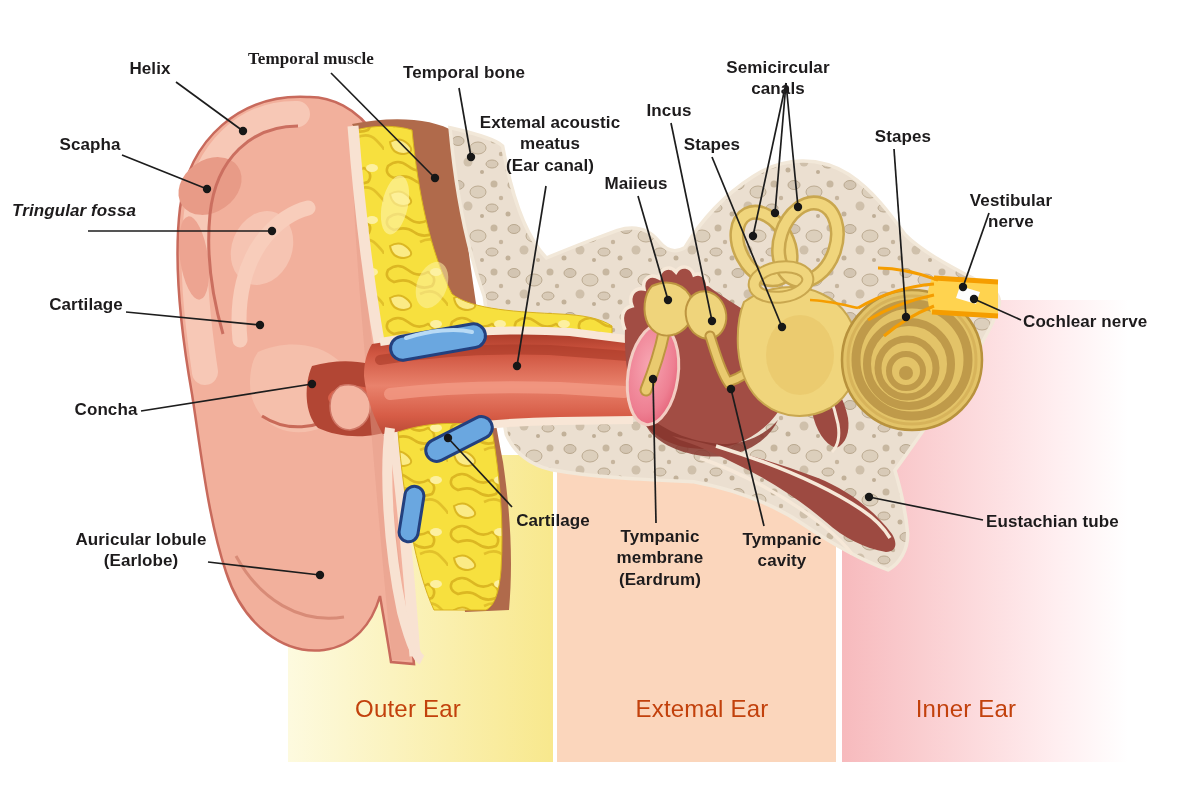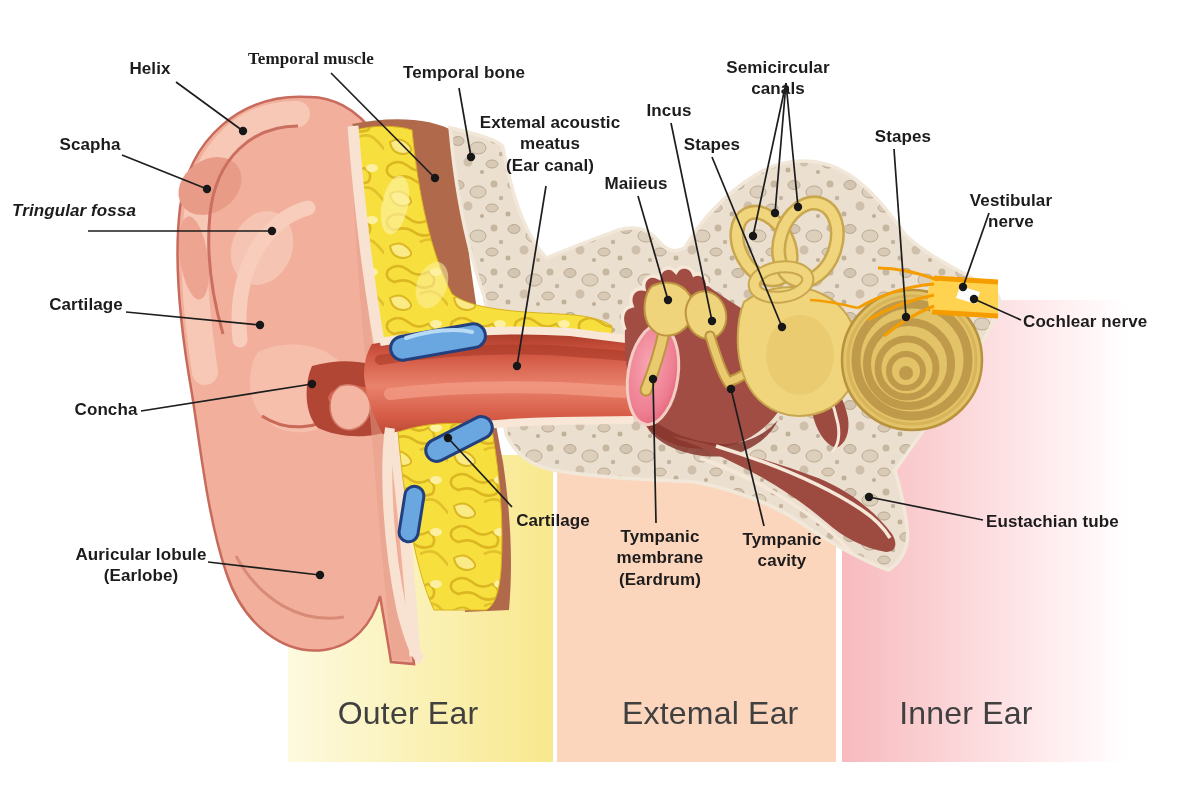--- a/index.html
+++ b/index.html
@@ -8,21 +8,21 @@
     font-family:"Liberation Sans", sans-serif;color:#1d1b1c;
   }
   .stage svg{position:absolute;left:0;top:0;}
   .lbl{
     position:absolute;font-size:17px;font-weight:600;line-height:1.26;
     color:#1d1b1c;white-space:pre-line;letter-spacing:.1px;
   }
   .lbl.center{text-align:center;}
   .lbl.left{text-align:left;}
   .section-lbl{
-    position:absolute;font-size:32px;font-weight:500;color:#404040;
+    position:absolute;font-size:24px;font-weight:500;color:#c2410c;
     text-align:center;white-space:nowrap;letter-spacing:.2px;
   }
 </style>
 </head>
 <body>
 
 <div class="stage">
 
 <svg width="1200" height="800" viewBox="0 0 1200 800">
   <defs>
@@ -258,21 +258,21 @@
     <circle cx="653" cy="379" r="4.2"></circle>
     <circle cx="731" cy="389" r="4.2"></circle>
   </g>
 </svg>
 
   <div class="lbl center" style="left:120px;top:58px;width:60px;">Helix</div>
   <div class="lbl center" style="left:56px;top:134px;width:68px;">Scapha</div>
   <div class="lbl left" style="left:12px;top:200px;width:130px;font-style:italic;">Tringular fossa</div>
   <div class="lbl center" style="left:48px;top:294px;width:76px;">Cartilage</div>
   <div class="lbl center" style="left:74px;top:399px;width:64px;">Concha</div>
-  <div class="lbl center" style="left:66px;top:529px;width:150px;margin-top:15px;">Auricular lobule
+  <div class="lbl center" style="left:66px;top:529px;width:150px;">Auricular lobule
 (Earlobe)</div>
   <div class="lbl center" style="left:241px;top:48px;width:140px;font-family:Liberation Serif, serif;">Temporal muscle</div>
   <div class="lbl center" style="left:402px;top:62px;width:124px;">Temporal bone</div>
   <div class="lbl center" style="left:478px;top:112px;width:144px;">Extemal acoustic
 meatus
 (Ear canal)</div>
   <div class="lbl center" style="left:601px;top:173px;width:70px;">Maiieus</div>
   <div class="lbl center" style="left:644px;top:100px;width:50px;">Incus</div>
   <div class="lbl center" style="left:683px;top:134px;width:58px;">Stapes</div>
   <div class="lbl center" style="left:698px;top:57px;width:160px;">Semicircular canals</div>

